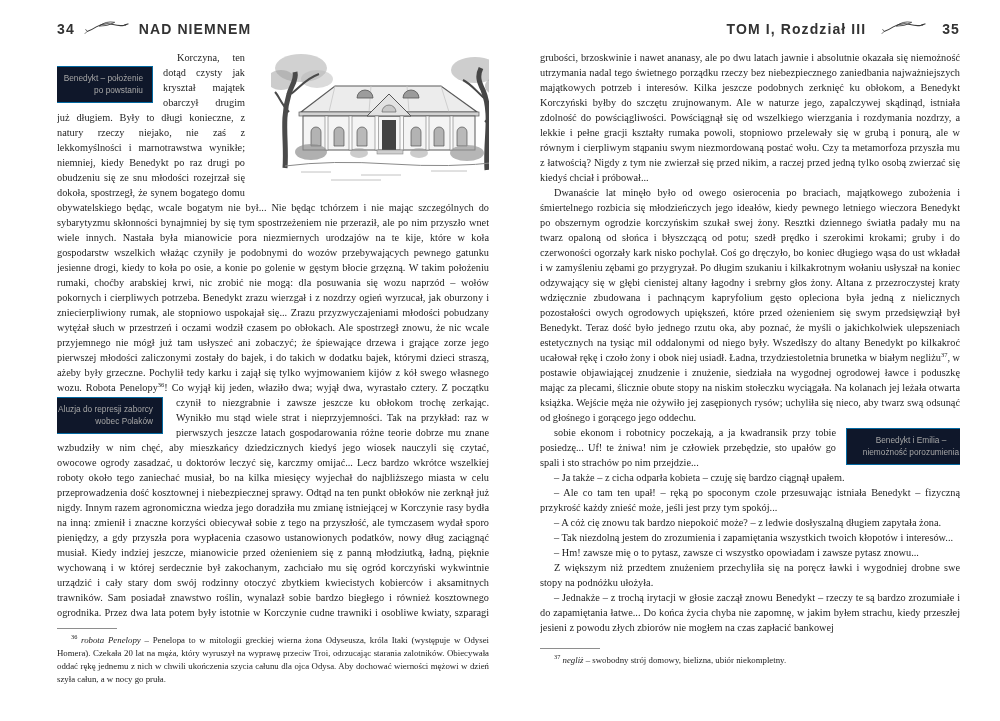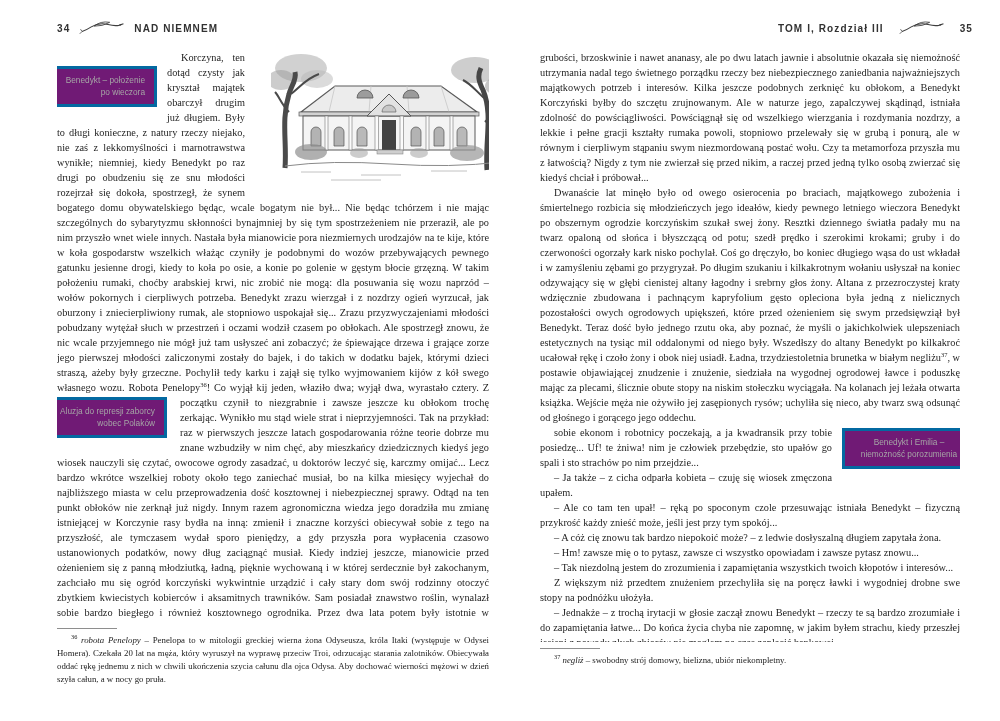--- a/index.html
+++ b/index.html
@@ -1,36 +1,36 @@
 <!DOCTYPE html>
 <html><head>
 <meta charset="utf-8">
 <style>
   html,body{margin:0;padding:0;background:#e9e9e9;}
   .spread{position:relative;width:1000px;height:721px;background:#ffffff;overflow:hidden;
           font-family:"Liberation Serif",serif;color:#1e1e1e;}
   
   .runhead{position:absolute;top:20px;display:flex;align-items:center;gap:9px;
-           font-family:"Liberation Sans",sans-serif;font-size:10px;font-weight:700;
+           font-family:"Liberation Sans",sans-serif;font-size:14px;font-weight:700;
            letter-spacing:1.1px;color:#323232;}
   .runhead.left{left:57px;}
-  .runhead.right{right:27px;gap:15px;}
+  .runhead.right{right:40px;gap:15px;}
   .orn{width:46px;height:17px;display:inline-block;}
   
   .flow{position:absolute;top:50px;text-align:justify;font-size:10.3px;line-height:15px;}
   .flow.leftpg{left:57px;width:432px;height:572px;overflow:hidden;}
   .flow.rightpg{left:540px;width:420px;height:592px;overflow:hidden;}
   p{margin:0;}
   p.ind{text-indent:14px;}
   sup.fnref{font-size:6.5px;line-height:0;vertical-align:super;}
   
   .illu{float:right;width:232px;height:142px;margin:0 0 6px 12px;}
   .illu svg{width:100%;height:100%;}
   
-  .mnote{display:block;position:relative;background:#701a75;border:3px solid #0369a1;
+  .mnote{display:block;position:relative;background:#0f172a;border:1px solid #0369a1;
          font-family:"Liberation Sans",sans-serif;font-size:8.3px;line-height:11.5px;
          color:#a6a6a6;padding:6px 9px;text-indent:0;}
   .mnote.fl{float:left;width:96px;margin:16px 10px 6px -20px;text-align:right;}
   .mnote.fl2{float:left;width:106px;margin:2px 13px 4px -20px;text-align:right;}
   .mnote.fr{float:right;width:110px;margin:3px -16px 4px 10px;text-align:center;}
   
   .footnote{position:absolute;text-align:justify;font-size:8.8px;line-height:13px;color:#222;}
   .footnote.leftfn{left:57px;top:628px;width:432px;}
   .footnote.rightfn{left:540px;top:648px;width:420px;}
   .fnrule{width:60px;border-top:1px solid #8e8e8e;margin-bottom:5px;}
@@ -108,44 +108,44 @@
           <ellipse cx="196" cy="103" rx="17" ry="8" fill="#979797" opacity=".7"></ellipse>
           <ellipse cx="88" cy="103" rx="9" ry="5" fill="#9a9a9a" opacity=".5"></ellipse>
           <ellipse cx="148" cy="103" rx="9" ry="5" fill="#9a9a9a" opacity=".5"></ellipse>
           <path d="M14 116 Q60 110 120 114 T230 112" stroke="#8a8a8a" fill="none" stroke-width="1"></path>
           <path d="M30 122 h30 M90 125 h40 M160 121 h36 M60 130 h50" stroke="#c2c2c2" stroke-width="1"></path>
         </svg>
       </span>
       <span class="mnote fl">
         
         <span>Benedykt – położenie</span><br>
-        <span>po wieczora</span>
+        <span>po powstaniu</span>
       </span>
       <span>Korczyna, ten dotąd czysty jak kryształ majątek obarczył drugim już długiem. Były to długi konieczne, z natury rzeczy niejako, nie zaś z lekkomyślności i marnotrawstwa wynikłe; niemniej, kiedy Benedykt po raz drugi po obudzeniu się ze snu młodości rozejrzał się dokoła, spostrzegł, że synem bogatego domu obywatelskiego będąc, wcale bogatym nie był... Nie będąc tchórzem i nie mając szczególnych do sybarytyzmu skłonności bynajmniej by się tym spostrzeżeniem nie przeraził, ale po nim przyszło wnet wiele innych. Nastała była mianowicie pora niezmiernych urodzajów na te kije, które w koła gospodarstw wszelkich włażąc czyniły je podobnymi do wozów przebywających pewnego gatunku jesienne drogi, kiedy to koła po osie, a konie po golenie w gęstym błocie grzęzną. W takim położeniu rumaki, choćby arabskiej krwi, nic zrobić nie mogą: dla posuwania się wozu naprzód – wołów pokornych i cierpliwych potrzeba. Benedykt zrazu wierzgał i z nozdrzy ogień wyrzucał, jak oburzony i zniecierpliwiony rumak, ale stopniowo uspokajał się... Zrazu przyzwyczajeniami młodości pobudzany wytężał słuch w przestrzeń i oczami wodził czasem po obłokach. Ale spostrzegł znowu, że nic wcale przyjemnego nie mógł już tam usłyszeć ani zobaczyć; że śpiewające drzewa i grające zorze jego pierwszej młodości zaliczonymi zostały do bajek, i do takich w dodatku bajek, którymi dzieci straszą, ażeby były grzeczne. Pochylił tedy karku i zajął się tylko wyjmowaniem kijów z kół swego własnego wozu. Robota Penelopy</span><sup class="fnref">36</sup><span>! Co wyjął kij jeden, właziło dwa; wyjął dwa, wyrastało cztery. Z początku czynił to niezgrabnie i zawsze jeszcze ku obłokom trochę </span><span class="mnote fl2"><span>Aluzja do represji zaborcy</span><br><span>wobec Polaków</span></span><span>zerkając. Wynikło mu stąd wiele strat i nieprzyjemności. Tak na przykład: raz w pierwszych jeszcze latach gospodarowania różne teorie dobrze mu znane wzbudziły w nim chęć, aby mieszkańcy dziedzicznych kiedyś jego wiosek nauczyli się czytać, owocowe ogrody zasadzać, u doktorów leczyć się, karczmy omijać... Lecz bardzo wkrótce wszelkiej roboty około tego zaniechać musiał, bo na kilka miesięcy wyjechał do najbliższego miasta w celu przeprowadzenia dość kosztownej i niebezpiecznej sprawy. Odtąd na ten punkt obłoków nie zerknął już nigdy. Innym razem agronomiczna wiedza jego doradziła mu zmianę istniejącej w Korczynie rasy bydła na inną: zmienił i znaczne korzyści obiecywał sobie z tego na przyszłość, ale tymczasem wydał sporo pieniędzy, a gdy przyszła pora wypłacenia czasowo ustanowionych podatków, nowy dług zaciągnąć musiał. Kiedy indziej jeszcze, mianowicie przed ożenieniem się z panną młodziutką, ładną, pięknie wychowaną i w której serdecznie był zakochanym, zachciało mu się ogród korczyński wykwintnie urządzić i cały stary dom swój rodzinny otoczyć zbytkiem kwiecistych kobierców i aksamitnych trawników. Sam posiadał znawstwo roślin, wynalazł sobie bardzo biegłego i również kosztownego ogrodnika. Przez dwa lata potem były istotnie w Korczynie cudne trawniki i osobliwe kwiaty, szparagi zadziwiającej</span>
     </p>
   </div>
 
   <div class="footnote leftfn">
     <div class="fnrule"></div>
     <p><span class="fnnum">36</span> <i>robota Penelopy</i><span> – Penelopa to w mitologii greckiej wierna żona Odyseusza, króla Itaki (występuje w Odysei Homera). Czekała 20 lat na męża, który wyruszył na wyprawę przeciw Troi, odrzucając starania zalotników. Obiecywała oddać rękę jednemu z nich w chwili ukończenia szycia całunu dla ojca Odysa. Aby dochować wierności mężowi w dzień szyła całun, a w nocy go pruła.</span></p>
   </div>
 
   <div class="flow rightpg">
     <p>grubości, brzoskwinie i nawet ananasy, ale po dwu latach jawnie i absolutnie okazała się niemożność utrzymania nadal tego świetnego porządku rzeczy bez niebezpiecznego zaniedbania najważniejszych majątkowych potrzeb i interesów. Kilka jeszcze podobnych zerknięć ku obłokom, a Benedykt Korczyński byłby do szczętu zrujnowanym. Ale w naturze jego, zapalczywej skądinąd, istniała zdolność do powściągliwości. Powściągnął się od wszelkiego wierzgania i rozdymania nozdrzy, a lekkie i pełne gracji kształty rumaka powoli, stopniowo przelewały się w grubą i ponurą, ale w równym i cierpliwym stąpaniu swym niezmordowaną postać wołu. Czy ta metamorfoza przyszła mu z łatwością? Nigdy z tym nie zwierzał się przed nikim, a raczej przed jedną tylko osobą zwierzać się kiedyś chciał i próbował...</p>
     <p class="ind">
       <span>Dwanaście lat minęło było od owego osierocenia po braciach, majątkowego zubożenia i śmiertelnego rozbicia się młodzieńczych jego ideałów, kiedy pewnego letniego wieczora Benedykt po obszernym ogrodzie korczyńskim szukał swej żony. Resztki dziennego światła padały mu na twarz opaloną od słońca i błyszczącą od potu; szedł prędko i szerokimi krokami; gruby i do czerwoności ogorzały kark nisko pochylał. Coś go dręczyło, bo koniec długiego wąsa do ust wkładał i w zamyśleniu zębami go przygryzał. Po długim szukaniu i kilkakrotnym wołaniu usłyszał na koniec odzywający się w głębi cienistej altany łagodny i srebrny głos żony. Altana z przezroczystej kraty wdzięcznie zbudowana i pachnącym kapryfolium gęsto opleciona była jedną z nielicznych pozostałości owych ogrodowych upiększeń, które przed ożenieniem się swym przedsięwziął był Benedykt. Teraz dość było jednego rzutu oka, aby poznać, że myśli o jakichkolwiek ulepszeniach estetycznych na tysiąc mil oddalonymi od niego były. Wszedłszy do altany Benedykt po kilkakroć ucałował rękę i czoło żony i obok niej usiadł. Ładna, trzydziestoletnia brunetka w białym negliżu</span><sup class="fnref">37</sup><span>, w postawie objawiającej znudzenie i znużenie, siedziała na wygodnej ogrodowej ławce i poduszkę mając za plecami, ślicznie obute stopy na niskim stołeczku wyciągała. Na kolanach jej leżała otwarta książka. Wejście męża nie ożywiło jej zasępionych rysów; uchyliła się nieco, aby twarz swą odsunąć od głośnego i gorącego jego oddechu.</span>
     </p>
     <p class="ind">
       <span class="mnote fr"><span>Benedykt i Emilia –</span><br><span>niemożność porozumienia</span></span><span>sobie ekonom i robotnicy poczekają, a ja kwadransik przy tobie posiedzę... Uf! te żniwa! nim je człowiek przebędzie, sto upałów go spali i sto strachów po nim przejdzie...</span>
     </p>
-    <p class="ind">– Ja także – z cicha odparła kobieta – czuję się wiosek zmęczona upałem.</p>
+    <p class="ind">– Ja także – z cicha odparła kobieta – czuję się bardzo ciągnął upałem.</p>
     <p class="ind">– Ale co tam ten upał! – ręką po spoconym czole przesuwając istniała Benedykt – fizyczną przykrość każdy znieść może, jeśli jest przy tym spokój...</p>
     <p class="ind">– A cóż cię znowu tak bardzo niepokoić może? – z ledwie dosłyszalną długiem zapytała żona.</p>
+    <p class="ind">– Tak niezdolną jestem do zrozumienia i zapamiętania wszystkich twoich kłopotów i interesów...</p>
     <p class="ind">– Hm! zawsze mię o to pytasz, zawsze ci wszystko opowiadam i zawsze pytasz znowu...</p>
-    <p class="ind">– Tak niezdolną jestem do zrozumienia i zapamiętania wszystkich twoich kłopotów i interesów...</p>
     <p class="ind">Z większym niż przedtem znużeniem przechyliła się na poręcz ławki i wygodniej drobne swe stopy na podnóżku ułożyła.</p>
     <p class="ind">– Jednakże – z trochą irytacji w głosie zaczął znowu Benedykt – rzeczy te są bardzo zrozumiałe i do zapamiętania łatwe... Do końca życia chyba nie zapomnę, w jakim byłem strachu, kiedy przeszłej jesieni z powodu złych zbiorów nie mogłem na czas zapłacić bankowej</p>
   </div>
 
   <div class="footnote rightfn">
     <div class="fnrule"></div>
     <p><span class="fnnum">37</span> <i>negliż</i><span> – swobodny strój domowy, bielizna, ubiór niekompletny.</span></p>
   </div>
 
 </div>

